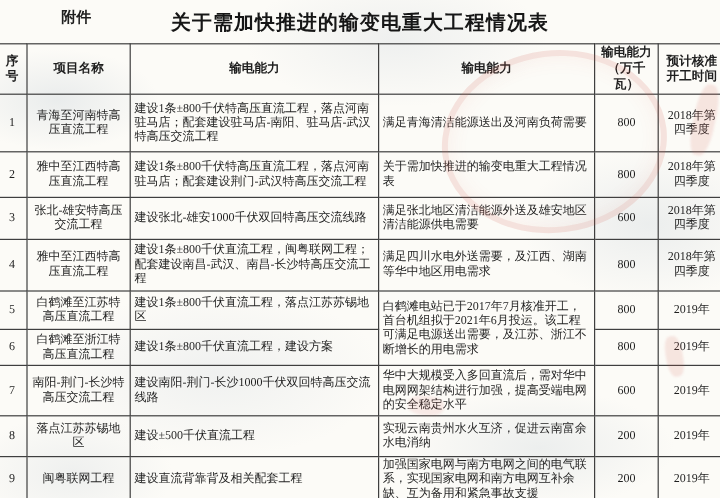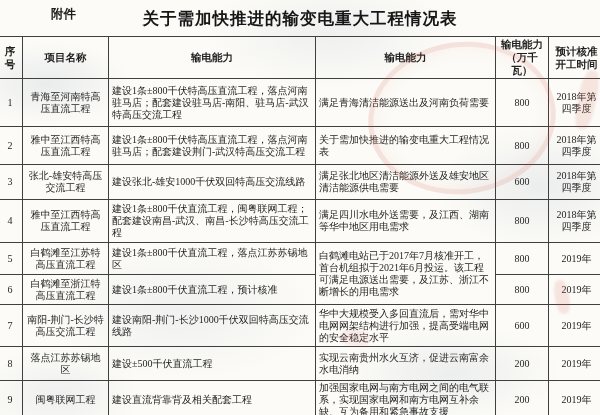--- a/index.html
+++ b/index.html
@@ -100,21 +100,21 @@
     <td class="c">5</td>
     <td class="c">白鹤滩至江苏特高压直流工程</td>
     <td class="l">建设1条±800千伏直流工程，落点江苏苏锡地区</td>
     <td class="l" rowspan="2">白鹤滩电站已于2017年7月核准开工，首台机组拟于2021年6月投运。该工程可满足电源送出需要，及江苏、浙江不断增长的用电需求</td>
     <td class="c">800</td>
     <td class="c">2019年</td>
   </tr>
   <tr class="r6">
     <td class="c">6</td>
     <td class="c">白鹤滩至浙江特高压直流工程</td>
-    <td class="l">建设1条±800千伏直流工程，预计核准</td>
+    <td class="l">建设1条±800千伏直流工程，建设方案</td>
     <td class="c">800</td>
     <td class="c">2019年</td>
   </tr>
   <tr class="r7">
     <td class="c">7</td>
     <td class="c">南阳-荆门-长沙特高压交流工程</td>
     <td class="l">建设南阳-荆门-长沙1000千伏双回特高压交流线路</td>
     <td class="l">华中大规模受入多回直流后，需对华中电网网架结构进行加强，提高受端电网的安全稳定水平</td>
     <td class="c">600</td>
     <td class="c">2019年</td>

